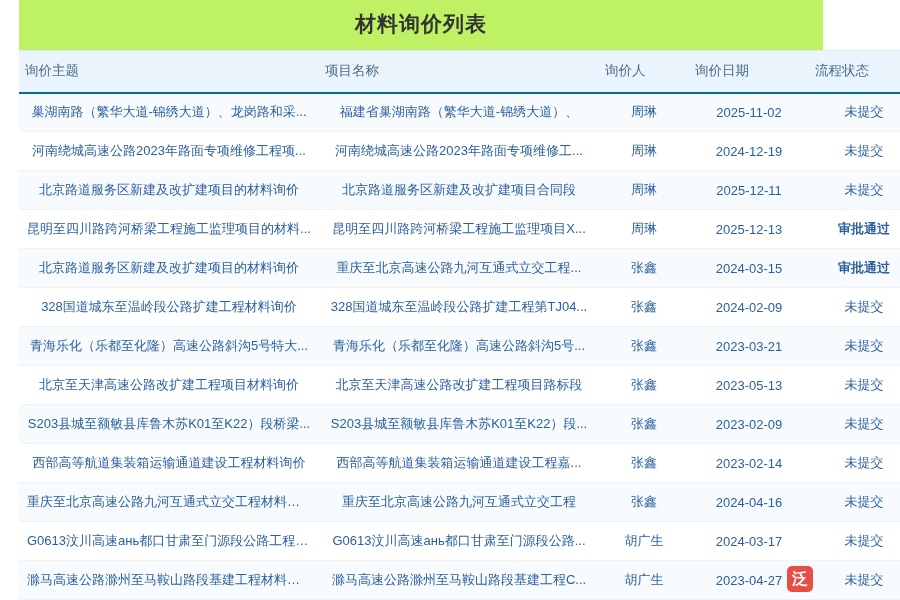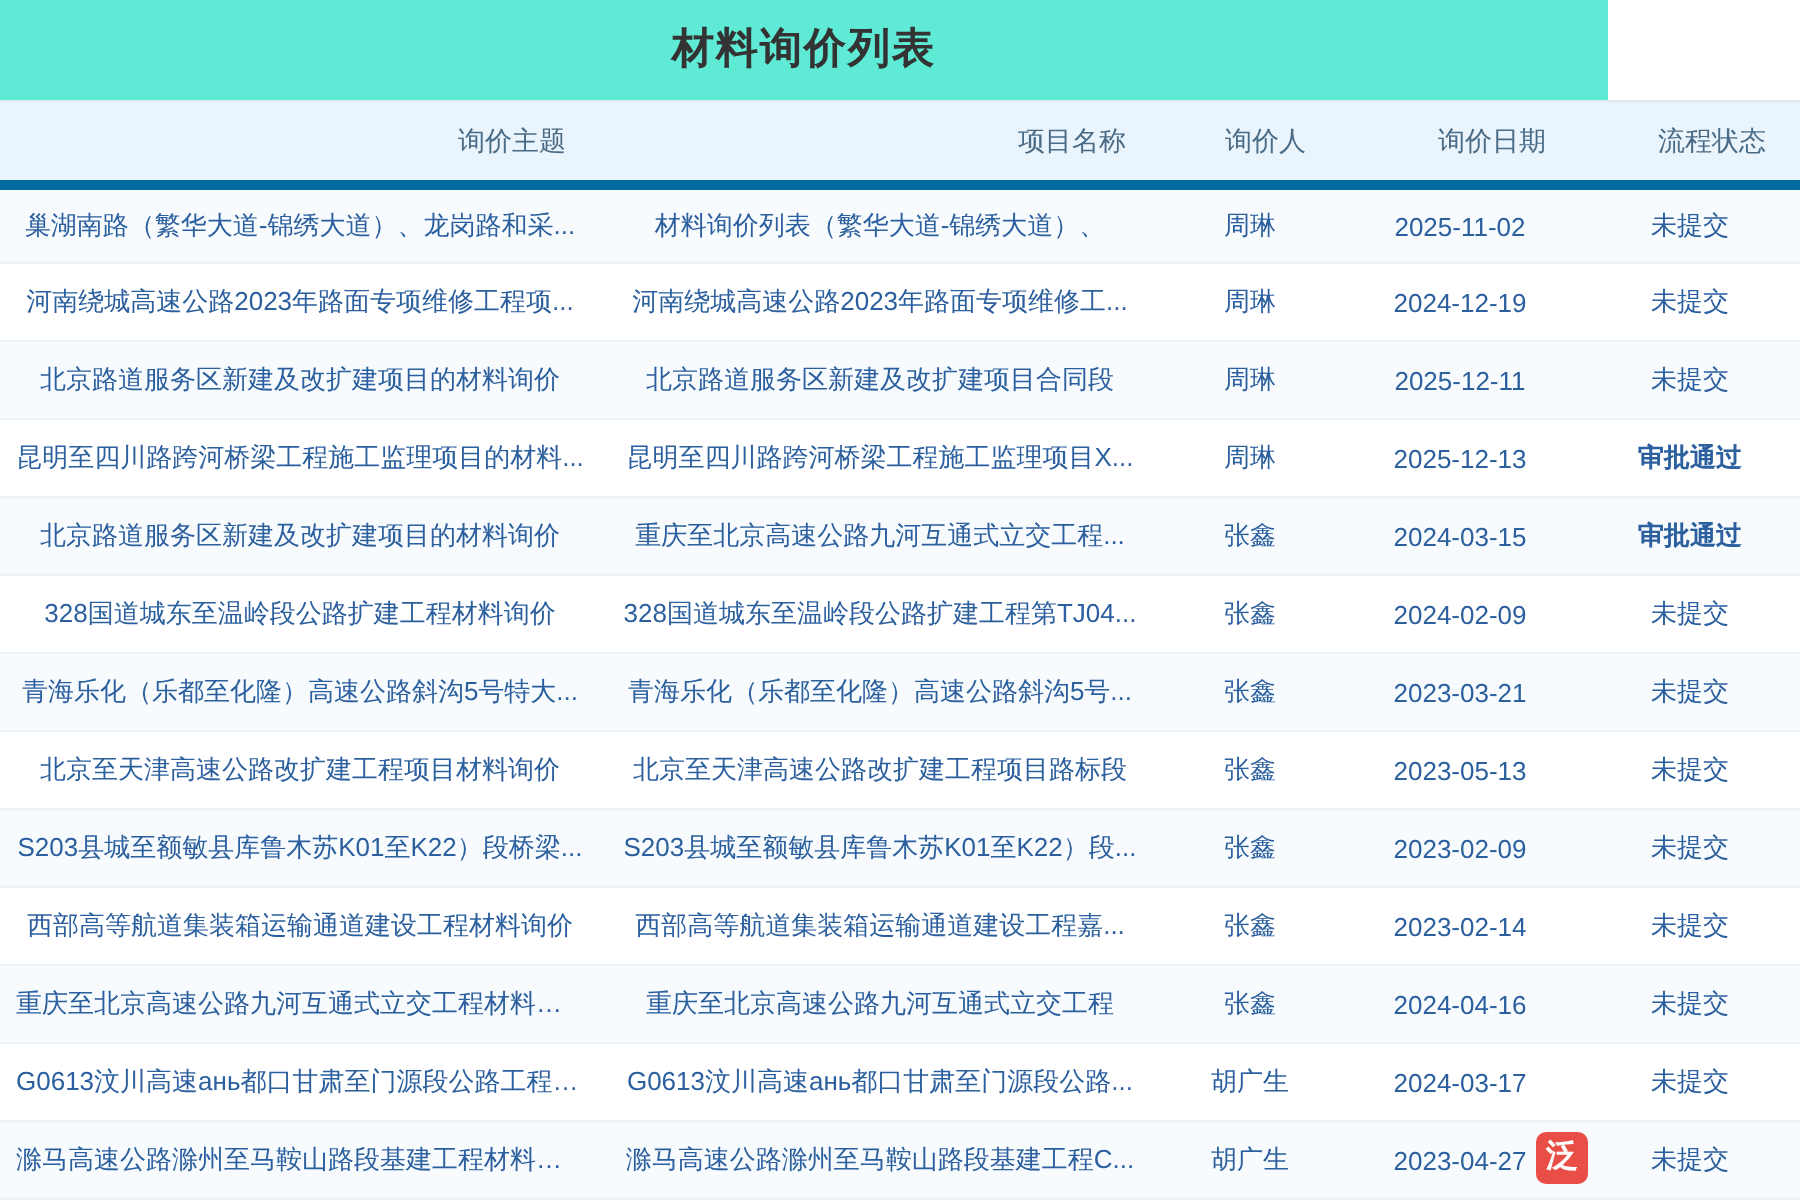--- a/index.html
+++ b/index.html
@@ -9,45 +9,46 @@
     width: 900px;
     height: 600px;
     background: #ffffff;
     font-family: "Liberation Sans", sans-serif;
     overflow: hidden;
   }
   .page {
     position: relative;
     width: 804px;
     height: 600px;
-    background: #5eead4;
+    background: #bef264;
+    margin-left: 19px;
   }
   .page-title {
     text-align: center;
     font-size: 21px;
     font-weight: bold;
     color: #333333;
     padding: 10px 0 12px 0;
     letter-spacing: 1px;
   }
   table.inquiry-table {
     width: 900px;
     border-collapse: collapse;
     table-layout: fixed;
   }
   table.inquiry-table thead th {
     background: #eaf4fc;
     color: #4a6b86;
     font-size: 13.5px;
     font-weight: normal;
     height: 42px;
-    border-bottom: 5px solid #0369a1;
+    border-bottom: 2px solid #0369a1;
     border-top: 1px solid #dce9f2;
-    text-align: right;
-    padding: 0 17px;
+    text-align: left;
+    padding: 0 6px;
   }
   table.inquiry-table tbody td {
     height: 39px;
     font-size: 13px;
     color: #2b5f9e;
     text-align: center;
     padding: 0 8px;
     border-bottom: 1px solid #eef3f7;
     white-space: nowrap;
     overflow: hidden;
@@ -129,21 +130,21 @@
         <th>询价主题</th>
         <th>项目名称</th>
         <th>询价人</th>
         <th>询价日期</th>
         <th>流程状态</th>
       </tr>
     </thead>
     <tbody id="table-body">
         <tr>
           <td class="col-topic">巢湖南路（繁华大道-锦绣大道）、龙岗路和采...</td>
-          <td class="col-project">材料询价列表（繁华大道-锦绣大道）、</td>
+          <td class="col-project">福建省巢湖南路（繁华大道-锦绣大道）、</td>
           <td class="col-person">周琳</td>
           <td class="col-date">2025-11-02</td>
           <td class="col-status status-pending">未提交</td>
         </tr>
         <tr>
           <td class="col-topic">河南绕城高速公路2023年路面专项维修工程项...</td>
           <td class="col-project">河南绕城高速公路2023年路面专项维修工...</td>
           <td class="col-person">周琳</td>
           <td class="col-date">2024-12-19</td>
           <td class="col-status status-pending">未提交</td>

